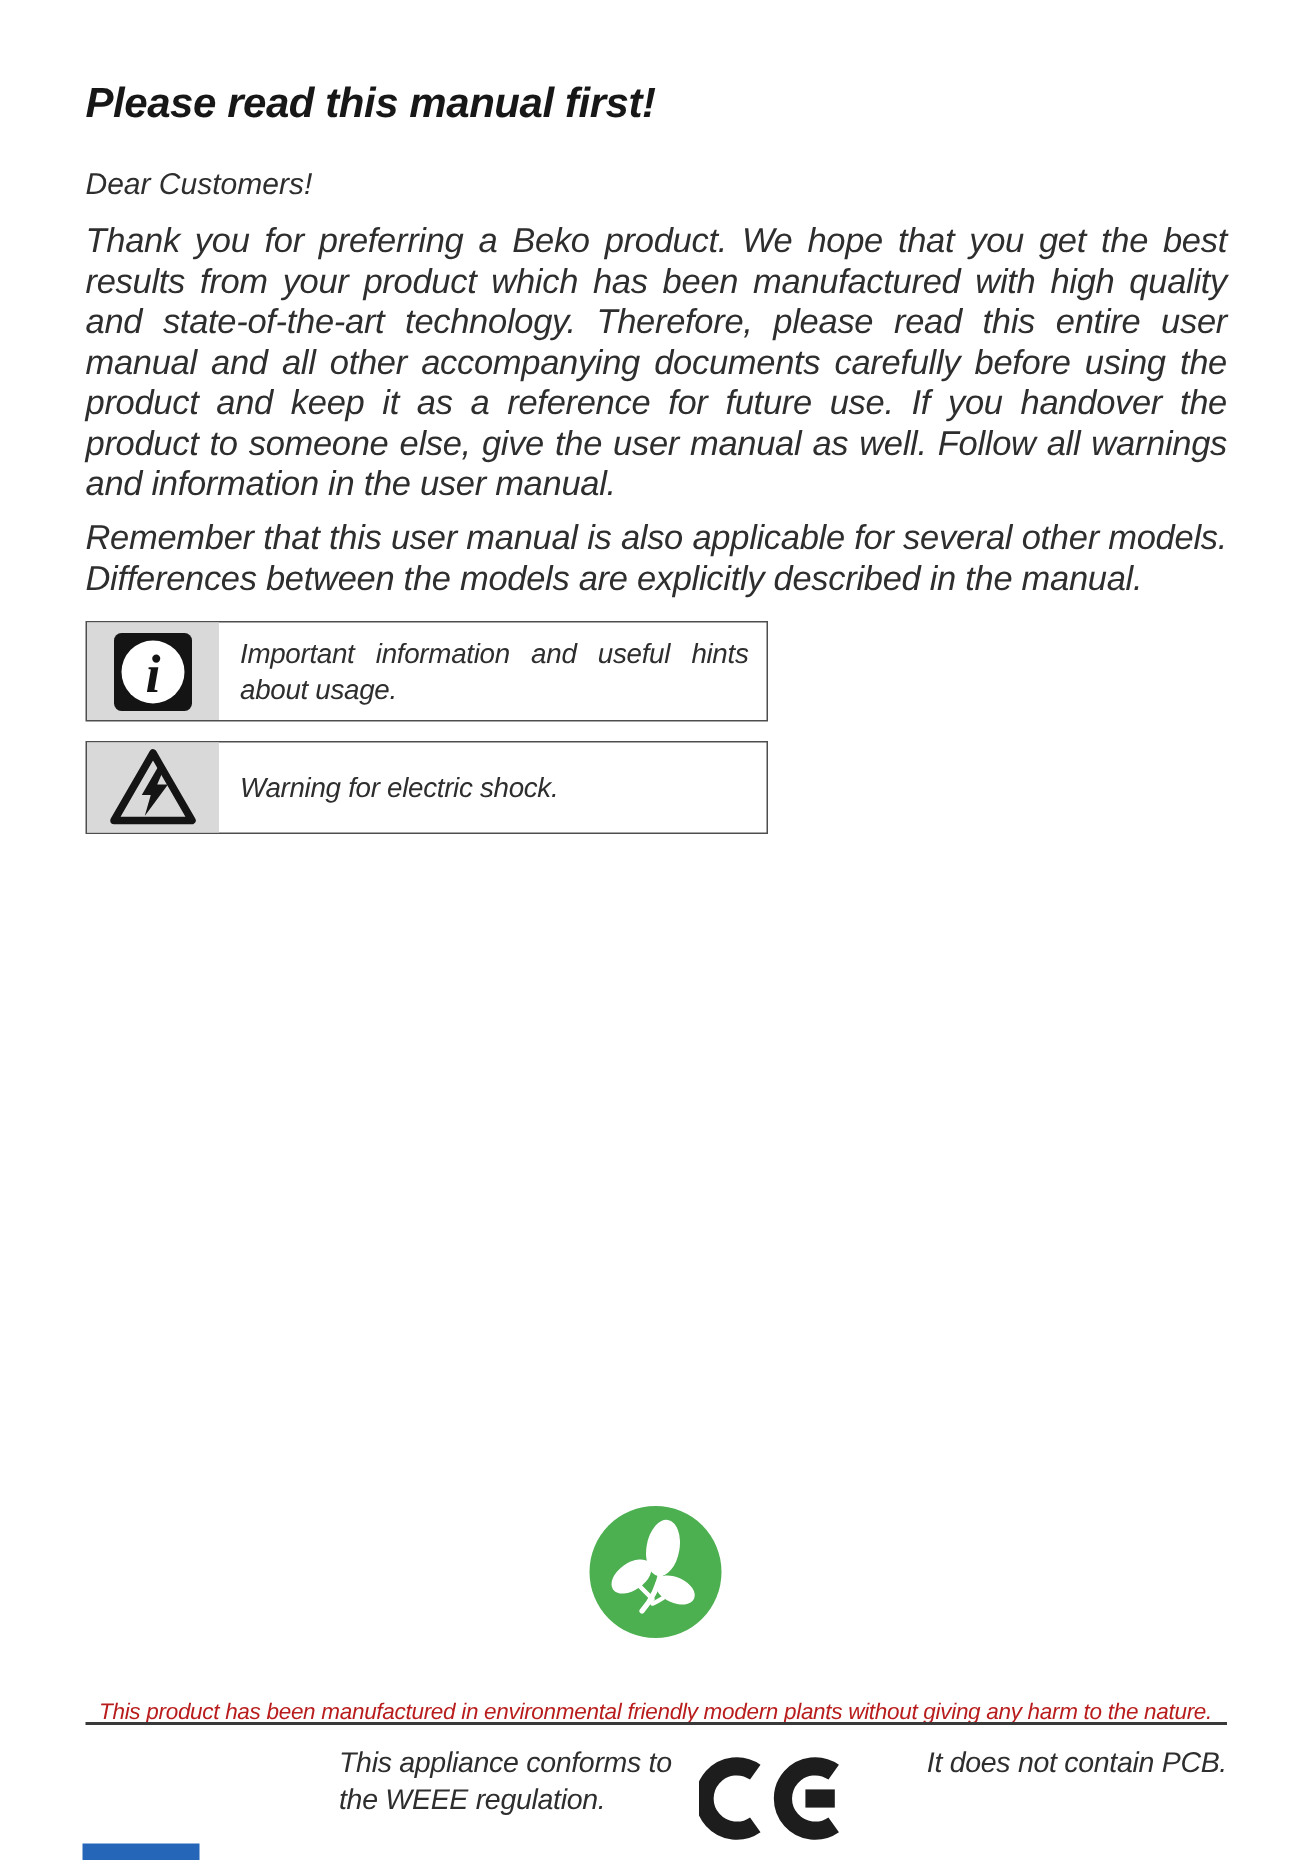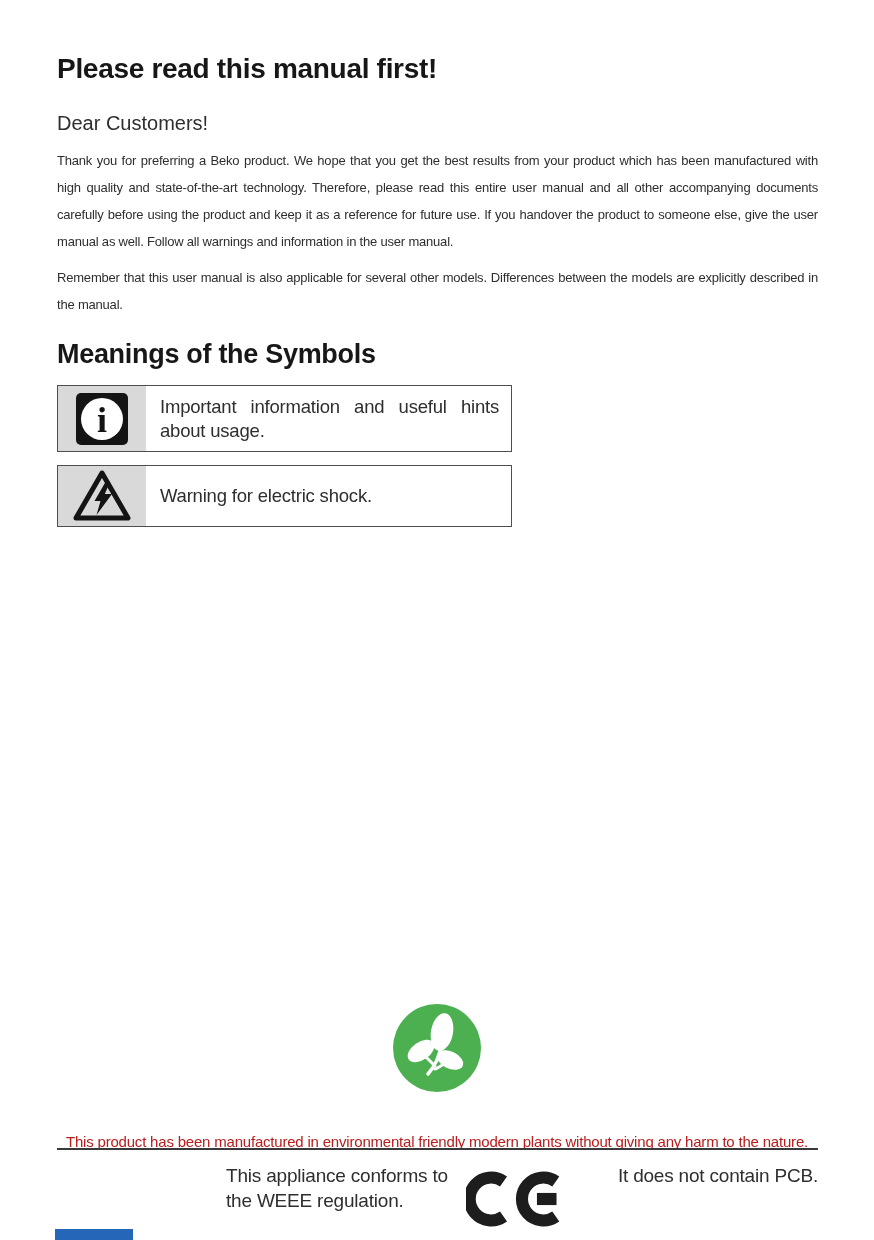--- a/index.html
+++ b/index.html
@@ -4,40 +4,41 @@
 <style>
   html, body { margin: 0; padding: 0; background: #ffffff; }
   .page {
     position: relative;
     width: 874px;
     height: 1240px;
     background: #ffffff;
     font-family: "Liberation Sans", sans-serif;
     color: #262626;
     overflow: hidden;
+    font-style: italic;
   }
   .content { padding: 52px 56px 0 57px; }
 
   h1.doc-title {
     margin: 0;
     font-size: 28px;
     line-height: 34px;
     font-weight: 700;
     letter-spacing: -0.3px;
     color: #171717;
   }
   .salutation {
     margin: 25px 0 0 0;
     font-size: 20px;
     line-height: 24px;
     color: #2e2e2e;
   }
   .body-par {
     margin: 12px 0 0 0;
-    font-size: 13px;
+    font-size: 23px;
     line-height: 27px;
     letter-spacing: -0.2px;
     text-align: justify;
     color: #2e2e2e;
   }
   .body-par.second { margin-top: 9px; }
 
   h2.section-title {
     margin: 20px 0 0 0;
     font-size: 27px;
@@ -159,21 +160,20 @@
   <div class="content">
 
     <h1 class="doc-title">Please read this manual first!</h1>
 
     <p class="salutation">Dear Customers!</p>
 
     <p class="body-par">Thank you for preferring a Beko product. We hope that you get the best results from your product which has been manufactured with high quality and state-of-the-art technology. Therefore, please read this entire user manual and all other accompanying documents carefully before using the product and keep it as a reference for future use. If you handover the product to someone else, give the user manual as well. Follow all warnings and information in the user manual.</p>
 
     <p class="body-par second">Remember that this user manual is also applicable for several other models. Differences between the models are explicitly described in the manual.</p>
 
-    <h2 class="section-title">Meanings of the Symbols</h2>
 
 
     <div class="sym-box first">
       <div class="icon-cell">
         <svg width="54" height="54" viewBox="0 0 54 54" aria-hidden="true">
           <rect x="1" y="1" width="52" height="52" rx="5" fill="#141414"></rect>
           <circle cx="27" cy="27" r="21" fill="#ffffff"></circle>
           <text x="27" y="40" text-anchor="middle" font-family="Liberation Serif, serif" font-weight="bold" font-size="36" fill="#141414">i</text>
         </svg>
       </div>

